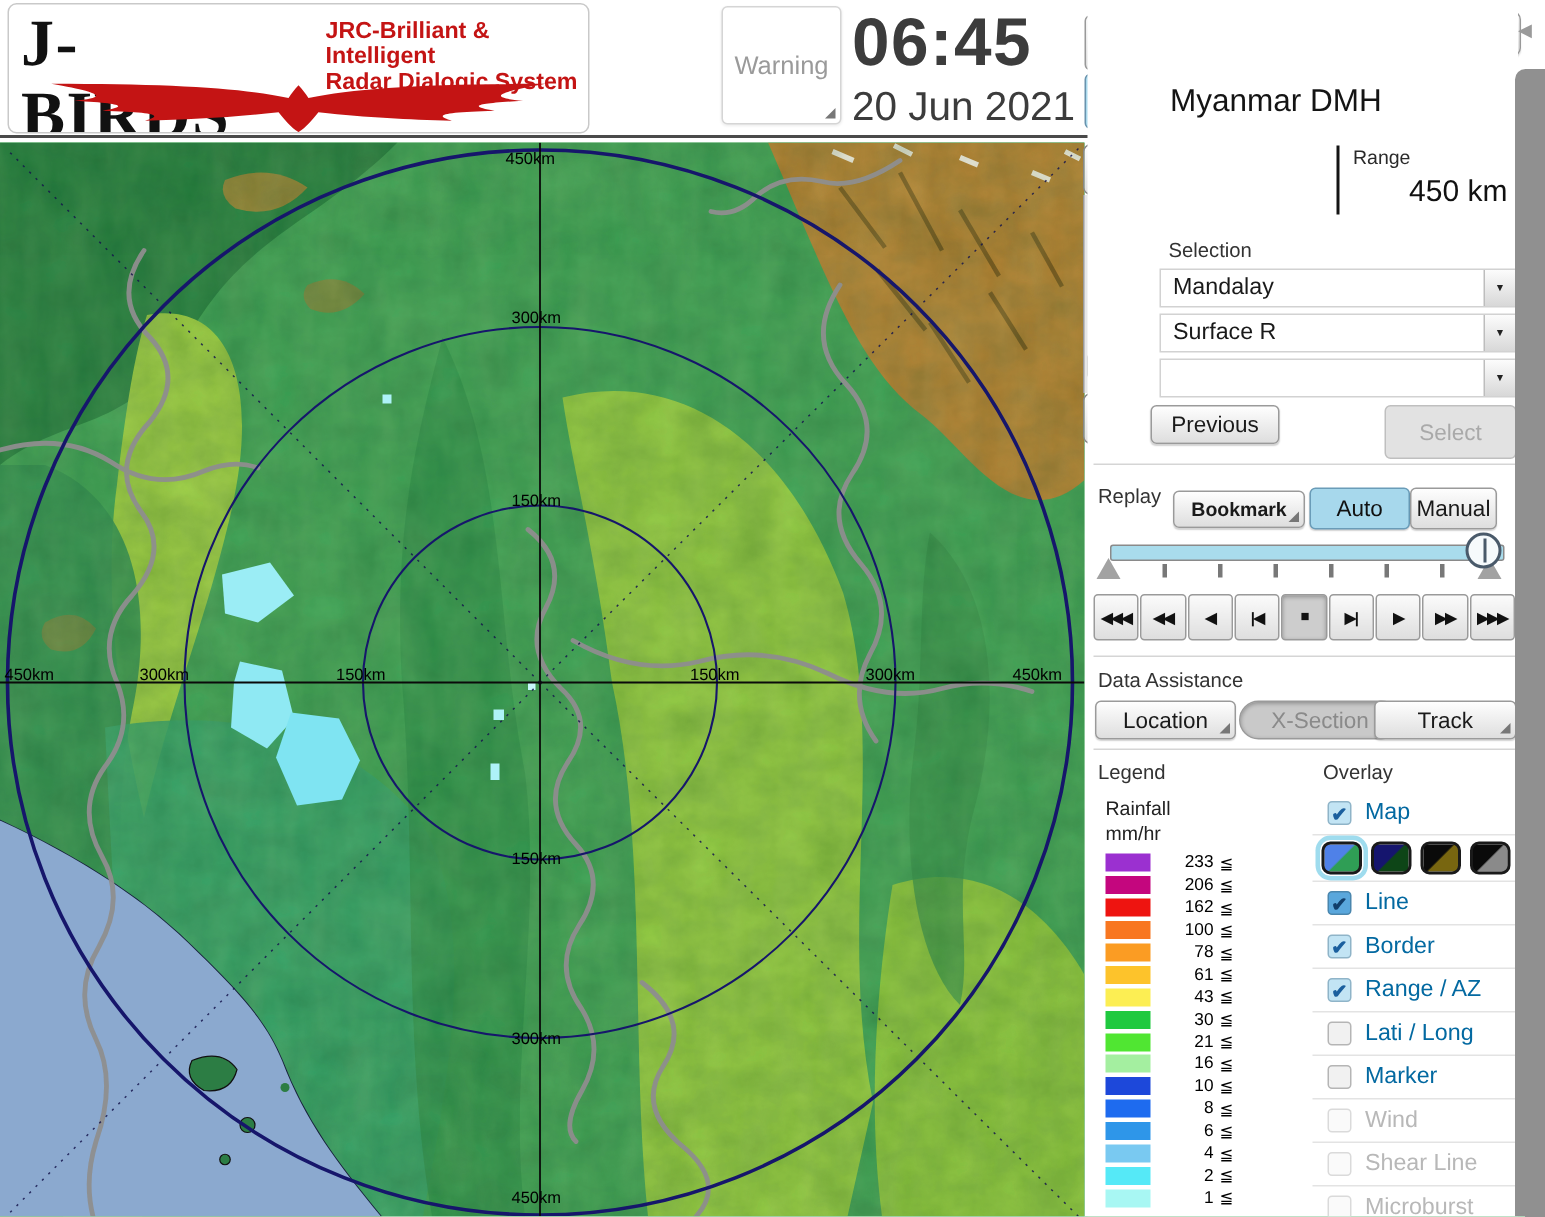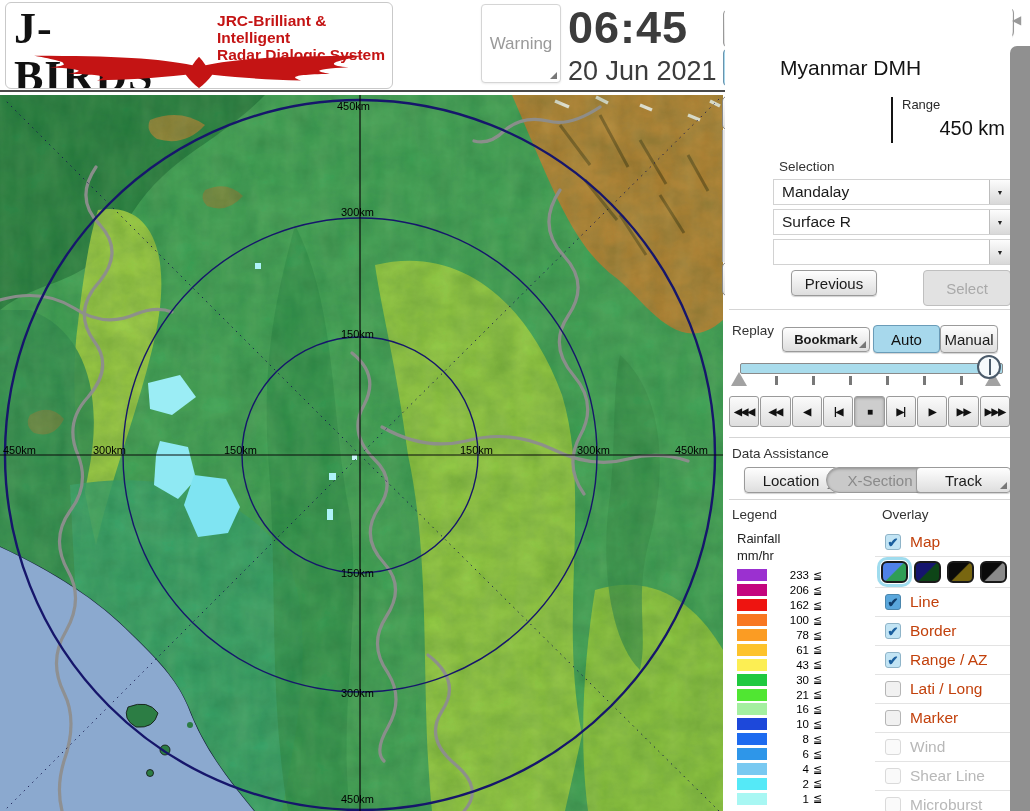--- a/index.html
+++ b/index.html
@@ -47,21 +47,21 @@
   .range-label { position:absolute; left:129px; top:2px; font-size:13px; color:#2a2a2a; }
   .range-value { position:absolute; right:6px; top:22px; font-size:20px; color:#111; }
   .sel-label { left:54px; top:159px; font-size:13px; color:#333; }
   .dd { left:48px; width:238px; height:26px; display:flex; background:#fff; border:1px solid #d2d2d2; }
   .dd-val { flex:1; font-size:15.5px; color:#1a1a1a; line-height:24px; padding-left:8px; overflow:hidden; }
   .dd-btn { width:21px; border-left:1px solid #bdbdbd; background:linear-gradient(#fcfcfc,#d8d8d8); display:flex; align-items:center; justify-content:center; font-size:7px; color:#222; }
   .btn { background:linear-gradient(#fefefe,#dedede); border:1px solid #9a9a9a; border-radius:4px; box-shadow:0 1px 1px rgba(0,0,0,.18); font-size:15px; color:#1a1a1a; display:flex; align-items:center; justify-content:center; }
   .btn.disabled { background:#e2e2e2; color:#a9a9a9; border-color:#bfbfbf; box-shadow:none; }
   .btn.pressed { background:#c9c9c9; color:#8a8a8a; box-shadow:inset 0 1px 3px rgba(0,0,0,.3); }
   .btn.blue { background:#a7d8ec; border-color:#6a9cb8; color:#111; }
-  .prev-btn { left:66px; top:270px; width:86px; height:26px; }
+  .prev-btn { left:42px; top:270px; width:86px; height:26px; }
   .select-btn { left:198px; top:270px; width:88px; height:36px; }
   .hr { left:4px; width:281px; height:1px; background:#d5d5d5; }
   .sec-label { font-size:13.5px; color:#333; }
   .bookmark-btn { left:57px; top:327px; width:88px; height:25px; font-size:13px; font-weight:bold; position:absolute; }
   .auto-btn { left:148px; top:325px; width:67px; height:28px; }
   .manual-btn { left:215px; top:325px; width:58px; height:28px; }
   .rtrack { left:15px; top:363px; width:263px; height:11px; background:#a9dcec; border:1px solid #8a8a8a; border-radius:2px; }
   .rhandle { left:252px; top:355px; width:24px; height:24px; border-radius:50%; background:#f6fafc; border:2px solid #4a5a6a; }
   .rhandle::after { content:""; position:absolute; left:10px; top:2px; width:2px; height:16px; background:#4a5a6a; }
   .tri { width:0; height:0; border-left:8px solid transparent; border-right:8px solid transparent; border-bottom:14px solid #a2a2a2; top:372px; }
@@ -77,21 +77,21 @@
   .lsw { width:30px; height:12px; }
   .lval { width:36px; text-align:right; font-size:11.5px; color:#000; margin-left:6px; }
   .lle { font-size:11px; color:#000; margin-left:4px; }
   
   .overlay-block { left:150px; top:528px; width:136px; }
   .orow { display:flex; align-items:center; height:29px; border-bottom:1px solid #e3e3e3; }
   .cb { width:16px; height:16px; margin-left:10px; border:1px solid #8fb4c8; border-radius:3px; background:#c2e4f4; display:flex; align-items:center; justify-content:center; font-size:13px; font-weight:bold; color:#1b5f9e; line-height:1; }
   .cb.line { background:#5aa7dc; color:#113e6b; border-color:#4a86ad; }
   .cb.un { background:#f1f1f1; border-color:#b5b5b5; }
   .cb.dis { background:#fafafa; border-color:#dadada; }
-  .olabel { margin-left:9px; font-size:15.5px; color:#c2410c; }
+  .olabel { margin-left:9px; font-size:15.5px; color:#0369a1; }
   .olabel.dis { color:#b8b8b8; }
   .swrow { display:flex; align-items:center; height:31px; border-bottom:1px solid #e3e3e3; }
   .msw { width:27px; height:22px; border:2px solid #1a1a1a; border-radius:6px; margin-left:6px; }
   .msw.sel { box-shadow:0 0 0 1px #fff, 0 0 0 4px #9fdcee; }
 
   .edge { position:absolute; left:1010px; top:46px; width:20px; height:765px; background:#909090; border-top-left-radius:7px; }
 </style>
 </head>
 <body>
 
@@ -344,21 +344,21 @@
         <button class="pb pressed">■</button>
         <button class="pb">▶|</button>
         <button class="pb">▶</button>
         <button class="pb">▶▶</button>
         <button class="pb">▶▶▶</button>
       </div>
 
     <div class="hr" style="top:437px"></div>
     <div class="sec-label" style="left:7px; top:446px;">Data Assistance</div>
     <div id="da-buttons">
-        <div class="btn da-btn" style="left: 19px; width: 94px;">
+        <div class="btn da-btn" style="left: 5px; width: 94px;">
           <span>Location</span>
           <i class="corner"></i>
         </div>
         <div class="btn da-btn pressed" style="left: 101px; width: 108px; border-radius: 13px;">
           <span>X-Section</span>
           <i class="corner"></i>
         </div>
         <div class="btn da-btn" style="left: 191px; width: 95px;">
           <span>Track</span>
           <i class="corner"></i>

